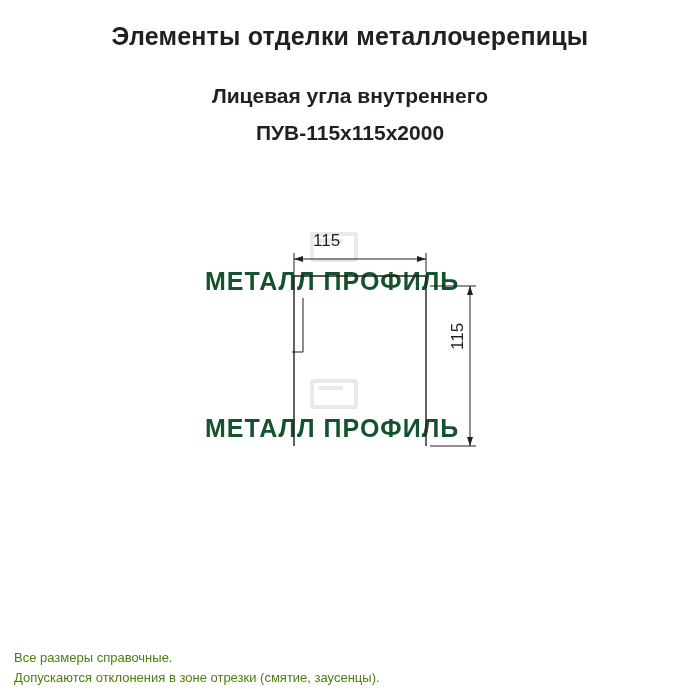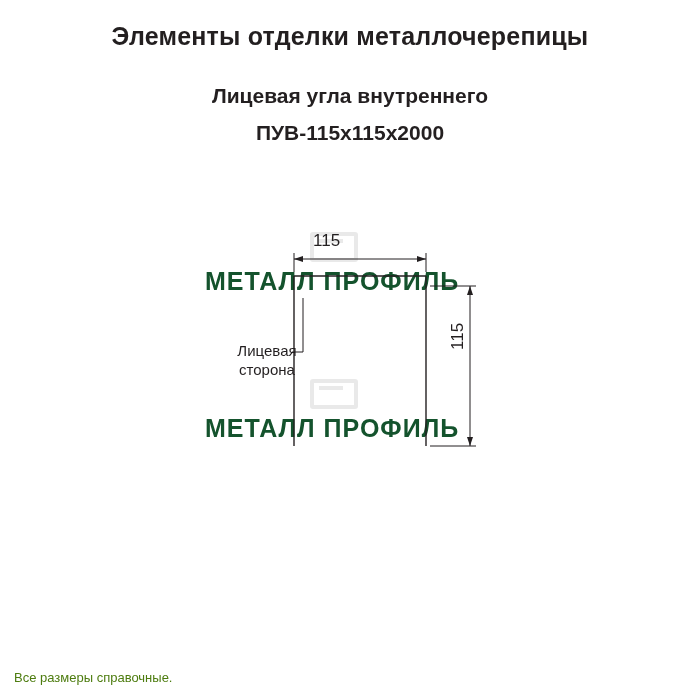--- a/index.html
+++ b/index.html
@@ -183,22 +183,19 @@
     </g>
 
     <g stroke="#231f20" stroke-width="1" fill="none">
       <path d="M 292 352 L 303 352 L 303 298"></path>
     </g>
   </svg>
 
   <div class="label label-115-top">115</div>
   <div class="label label-115-right">115</div>
 
-  <div class="label label-face">
-    <div>Лицевая</div>
-    <div>сторона</div>
-  </div>
 
   <div class="footer">
     <div>Все размеры справочные.</div>
+    <div>Допускаются отклонения в зоне отрезки (смятие, заусенцы).</div>
   </div>
 
 </div>
 
 </body></html>

